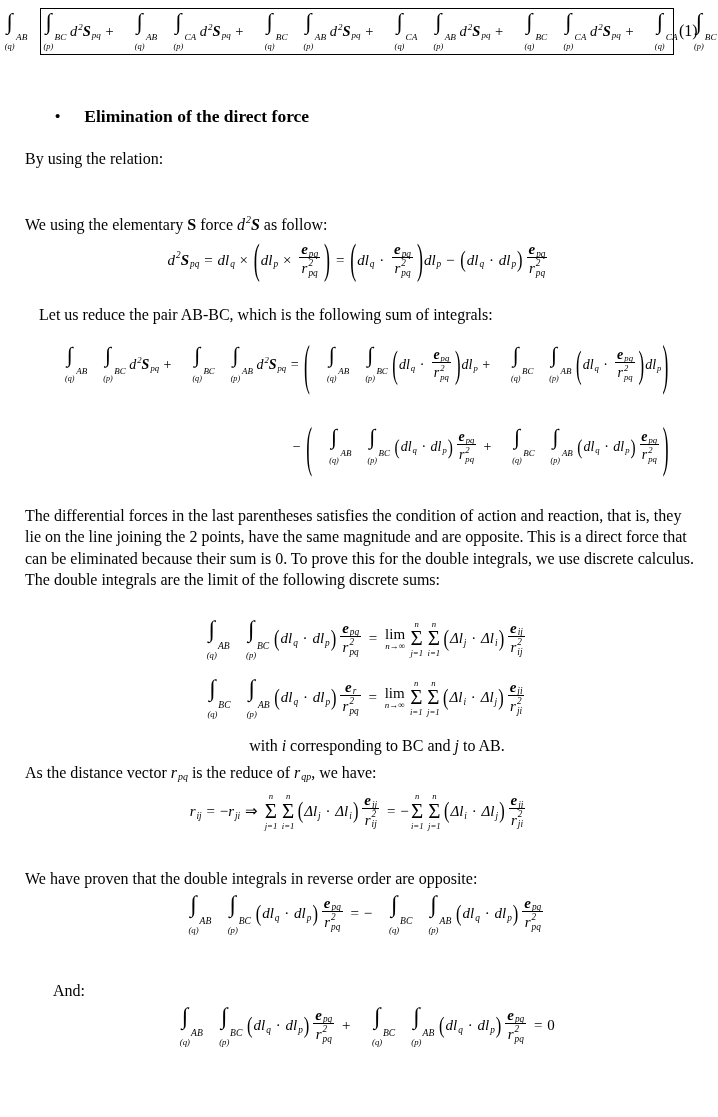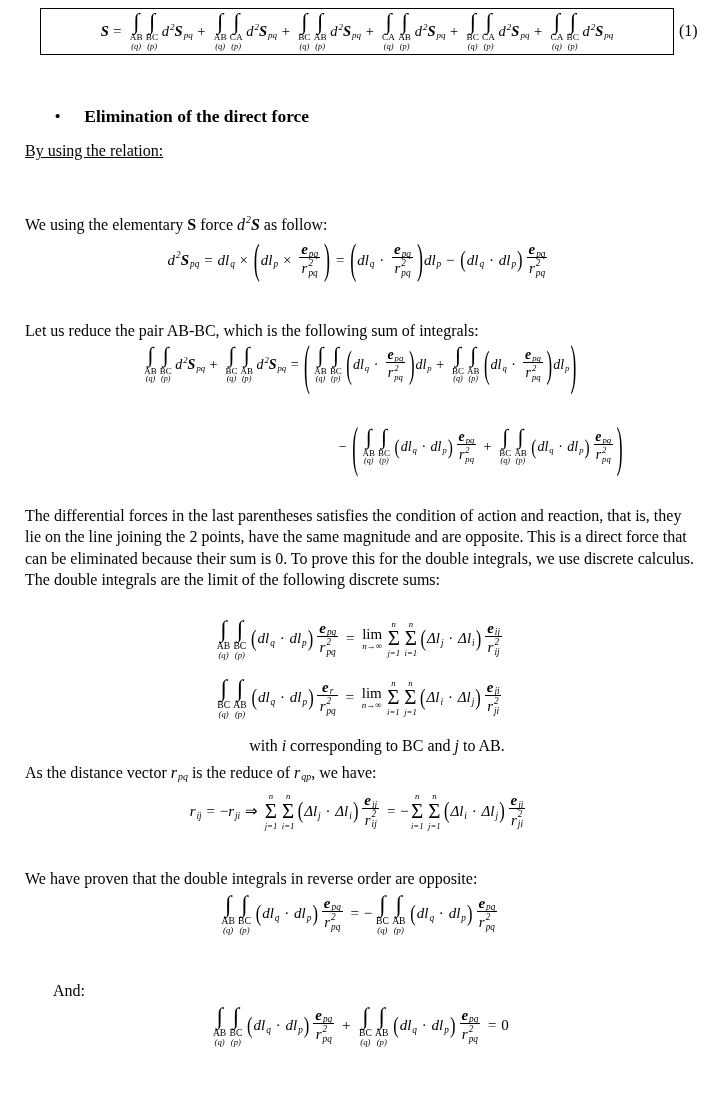--- a/index.html
+++ b/index.html
@@ -30,21 +30,21 @@
   .msup,.msub{display:block;}
 
   .mfrac{display:inline-flex;flex-direction:column;align-items:center;
          vertical-align:middle;margin:0 .18em;line-height:1;}
   .mnum,.mden{padding:0 .15em;display:inline-flex;align-items:center;}
   .mden{border-top:1px solid #000;padding-top:1px;}
 
   .mdint{display:inline-flex;gap:.22em;margin:0 .25em;align-items:center;}
   .mintcol{display:inline-flex;flex-direction:column;align-items:center;line-height:1;}
   .mint{font-size:1.55em;line-height:.9;}
-  .mintlab{font-size:.64em;margin-top:1px;}
+  .mintlab{font-size:.64em;font-style:italic;margin-top:1px;margin-left:24px;}
   .mintlab2{font-size:.58em;font-style:italic;}
 
   .msum{display:inline-flex;flex-direction:column;align-items:center;
         line-height:1;margin:0 .15em;}
   .msumtop,.msumbot{font-size:.58em;font-style:italic;line-height:1.1;}
   .msig{font-size:1.4em;line-height:.95;}
 
   .mlim{display:inline-flex;flex-direction:column;align-items:center;
         line-height:1;margin:0 .2em;}
   .mlimtop{font-size:1em;}
@@ -75,33 +75,33 @@
   <div class="eq1row">
     <div class="eq1box meq-inline"><span class="mbi">S</span><span class="mop">=</span><span class="mdint"><span class="mintcol"><span class="mint">∫</span><span class="mintlab">AB</span><span class="mintlab2">(q)</span></span><span class="mintcol"><span class="mint">∫</span><span class="mintlab">BC</span><span class="mintlab2">(p)</span></span></span><span class="mss"><span class="mbase"><span class="mi">d</span></span><span class="msscol suponly"><span class="msup">2</span></span></span><span class="mss"><span class="mbase"><span class="mbi">S</span></span><span class="msscol subonly"><span class="msub">pq</span></span></span><span class="mop">+</span><span class="mdint"><span class="mintcol"><span class="mint">∫</span><span class="mintlab">AB</span><span class="mintlab2">(q)</span></span><span class="mintcol"><span class="mint">∫</span><span class="mintlab">CA</span><span class="mintlab2">(p)</span></span></span><span class="mss"><span class="mbase"><span class="mi">d</span></span><span class="msscol suponly"><span class="msup">2</span></span></span><span class="mss"><span class="mbase"><span class="mbi">S</span></span><span class="msscol subonly"><span class="msub">pq</span></span></span><span class="mop">+</span><span class="mdint"><span class="mintcol"><span class="mint">∫</span><span class="mintlab">BC</span><span class="mintlab2">(q)</span></span><span class="mintcol"><span class="mint">∫</span><span class="mintlab">AB</span><span class="mintlab2">(p)</span></span></span><span class="mss"><span class="mbase"><span class="mi">d</span></span><span class="msscol suponly"><span class="msup">2</span></span></span><span class="mss"><span class="mbase"><span class="mbi">S</span></span><span class="msscol subonly"><span class="msub">pq</span></span></span><span class="mop">+</span><span class="mdint"><span class="mintcol"><span class="mint">∫</span><span class="mintlab">CA</span><span class="mintlab2">(q)</span></span><span class="mintcol"><span class="mint">∫</span><span class="mintlab">AB</span><span class="mintlab2">(p)</span></span></span><span class="mss"><span class="mbase"><span class="mi">d</span></span><span class="msscol suponly"><span class="msup">2</span></span></span><span class="mss"><span class="mbase"><span class="mbi">S</span></span><span class="msscol subonly"><span class="msub">pq</span></span></span><span class="mop">+</span><span class="mdint"><span class="mintcol"><span class="mint">∫</span><span class="mintlab">BC</span><span class="mintlab2">(q)</span></span><span class="mintcol"><span class="mint">∫</span><span class="mintlab">CA</span><span class="mintlab2">(p)</span></span></span><span class="mss"><span class="mbase"><span class="mi">d</span></span><span class="msscol suponly"><span class="msup">2</span></span></span><span class="mss"><span class="mbase"><span class="mbi">S</span></span><span class="msscol subonly"><span class="msub">pq</span></span></span><span class="mop">+</span><span class="mdint"><span class="mintcol"><span class="mint">∫</span><span class="mintlab">CA</span><span class="mintlab2">(q)</span></span><span class="mintcol"><span class="mint">∫</span><span class="mintlab">BC</span><span class="mintlab2">(p)</span></span></span><span class="mss"><span class="mbase"><span class="mi">d</span></span><span class="msscol suponly"><span class="msup">2</span></span></span><span class="mss"><span class="mbase"><span class="mbi">S</span></span><span class="msscol subonly"><span class="msub">pq</span></span></span></div>
     <span class="eq1num">(1)</span>
   </div>
 
   <div class="heading">
     <span class="bullet">•</span>
     <span>Elimination of the direct force</span>
   </div>
 
-  <div class="blk" style="top:140px;text-decoration:underline;">By using the relation:</div>
+  <div class="blk" style="top:148px;">By using the relation:</div>
 
 
   <div class="blk" style="top:214px;"><span class="mt">We using the elementary </span><span class="mb">S</span><span class="mt"> force </span><span class="mss">
         <span class="mbase"><span class="mi">d</span></span>
         <span class="msscol suponly">
           <span class="msup">2</span>
         </span>
       </span><span class="mbi">S</span><span class="mt"> as follow:</span></div>
 
   <div class="meq" style="top:242px;"><span class="mss"><span class="mbase"><span class="mi">d</span></span><span class="msscol suponly"><span class="msup">2</span></span></span><span class="mss"><span class="mbase"><span class="mbi">S</span></span><span class="msscol subonly"><span class="msub">pq</span></span></span><span class="mop">=</span><span class="mss"><span class="mbase"><span class="mi">dl</span></span><span class="msscol subonly"><span class="msub">q</span></span></span><span class="mop">×</span><span class="mpar"><span class="mparen s2">(</span><span class="mparin"><span class="mss"><span class="mbase"><span class="mi">dl</span></span><span class="msscol subonly"><span class="msub">p</span></span></span><span class="mop">×</span><span class="mfrac"><span class="mnum"><span class="mss"><span class="mbase"><span class="mbi">e</span></span><span class="msscol subonly"><span class="msub">pq</span></span></span></span><span class="mden"><span class="mss"><span class="mbase"><span class="mi">r</span></span><span class="msscol"><span class="msup">2</span><span class="msub">pq</span></span></span></span></span></span><span class="mparen s2">)</span></span><span class="mop">=</span><span class="mpar"><span class="mparen s2">(</span><span class="mparin"><span class="mss"><span class="mbase"><span class="mi">dl</span></span><span class="msscol subonly"><span class="msub">q</span></span></span><span class="mop">·</span><span class="mfrac"><span class="mnum"><span class="mss"><span class="mbase"><span class="mbi">e</span></span><span class="msscol subonly"><span class="msub">pq</span></span></span></span><span class="mden"><span class="mss"><span class="mbase"><span class="mi">r</span></span><span class="msscol"><span class="msup">2</span><span class="msub">pq</span></span></span></span></span></span><span class="mparen s2">)</span></span><span class="mss"><span class="mbase"><span class="mi">dl</span></span><span class="msscol subonly"><span class="msub">p</span></span></span><span class="mop">−</span><span class="mpar"><span class="mparen s1">(</span><span class="mparin"><span class="mss"><span class="mbase"><span class="mi">dl</span></span><span class="msscol subonly"><span class="msub">q</span></span></span><span class="mop">·</span><span class="mss"><span class="mbase"><span class="mi">dl</span></span><span class="msscol subonly"><span class="msub">p</span></span></span></span><span class="mparen s1">)</span></span><span class="mfrac"><span class="mnum"><span class="mss"><span class="mbase"><span class="mbi">e</span></span><span class="msscol subonly"><span class="msub">pq</span></span></span></span><span class="mden"><span class="mss"><span class="mbase"><span class="mi">r</span></span><span class="msscol"><span class="msup">2</span><span class="msub">pq</span></span></span></span></span></div>
 
-  <div class="blk" style="top:320px;">Let us reduce the pair AB-BC, which is the following sum of integrals:</div>
+  <div class="blk" style="top:304px;margin-left:14px;">Let us reduce the pair AB-BC, which is the following sum of integrals:</div>
 
   <div class="meq" style="top:346px;font-size:14px;"><span class="mdint"><span class="mintcol"><span class="mint">∫</span><span class="mintlab">AB</span><span class="mintlab2">(q)</span></span><span class="mintcol"><span class="mint">∫</span><span class="mintlab">BC</span><span class="mintlab2">(p)</span></span></span><span class="mss"><span class="mbase"><span class="mi">d</span></span><span class="msscol suponly"><span class="msup">2</span></span></span><span class="mss"><span class="mbase"><span class="mbi">S</span></span><span class="msscol subonly"><span class="msub">pq</span></span></span><span class="mop">+</span><span class="mdint"><span class="mintcol"><span class="mint">∫</span><span class="mintlab">BC</span><span class="mintlab2">(q)</span></span><span class="mintcol"><span class="mint">∫</span><span class="mintlab">AB</span><span class="mintlab2">(p)</span></span></span><span class="mss"><span class="mbase"><span class="mi">d</span></span><span class="msscol suponly"><span class="msup">2</span></span></span><span class="mss"><span class="mbase"><span class="mbi">S</span></span><span class="msscol subonly"><span class="msub">pq</span></span></span><span class="mop">=</span><span class="mpar"><span class="mparen s3">(</span><span class="mparin"><span class="mdint"><span class="mintcol"><span class="mint">∫</span><span class="mintlab">AB</span><span class="mintlab2">(q)</span></span><span class="mintcol"><span class="mint">∫</span><span class="mintlab">BC</span><span class="mintlab2">(p)</span></span></span><span class="mpar"><span class="mparen s2">(</span><span class="mparin"><span class="mss"><span class="mbase"><span class="mi">dl</span></span><span class="msscol subonly"><span class="msub">q</span></span></span><span class="mop">·</span><span class="mfrac"><span class="mnum"><span class="mss"><span class="mbase"><span class="mbi">e</span></span><span class="msscol subonly"><span class="msub">pq</span></span></span></span><span class="mden"><span class="mss"><span class="mbase"><span class="mi">r</span></span><span class="msscol"><span class="msup">2</span><span class="msub">pq</span></span></span></span></span></span><span class="mparen s2">)</span></span><span class="mss"><span class="mbase"><span class="mi">dl</span></span><span class="msscol subonly"><span class="msub">p</span></span></span><span class="mop">+</span><span class="mdint"><span class="mintcol"><span class="mint">∫</span><span class="mintlab">BC</span><span class="mintlab2">(q)</span></span><span class="mintcol"><span class="mint">∫</span><span class="mintlab">AB</span><span class="mintlab2">(p)</span></span></span><span class="mpar"><span class="mparen s2">(</span><span class="mparin"><span class="mss"><span class="mbase"><span class="mi">dl</span></span><span class="msscol subonly"><span class="msub">q</span></span></span><span class="mop">·</span><span class="mfrac"><span class="mnum"><span class="mss"><span class="mbase"><span class="mbi">e</span></span><span class="msscol subonly"><span class="msub">pq</span></span></span></span><span class="mden"><span class="mss"><span class="mbase"><span class="mi">r</span></span><span class="msscol"><span class="msup">2</span><span class="msub">pq</span></span></span></span></span></span><span class="mparen s2">)</span></span><span class="mss"><span class="mbase"><span class="mi">dl</span></span><span class="msscol subonly"><span class="msub">p</span></span></span></span><span class="mparen s3">)</span></span></div>
 
   <div class="meq" style="top:428px;font-size:14px;padding-left:240px;box-sizing:border-box;"><span class="mop">−</span><span class="mpar"><span class="mparen s3">(</span><span class="mparin"><span class="mdint"><span class="mintcol"><span class="mint">∫</span><span class="mintlab">AB</span><span class="mintlab2">(q)</span></span><span class="mintcol"><span class="mint">∫</span><span class="mintlab">BC</span><span class="mintlab2">(p)</span></span></span><span class="mpar"><span class="mparen s1">(</span><span class="mparin"><span class="mss"><span class="mbase"><span class="mi">dl</span></span><span class="msscol subonly"><span class="msub">q</span></span></span><span class="mop">·</span><span class="mss"><span class="mbase"><span class="mi">dl</span></span><span class="msscol subonly"><span class="msub">p</span></span></span></span><span class="mparen s1">)</span></span><span class="mfrac"><span class="mnum"><span class="mss"><span class="mbase"><span class="mbi">e</span></span><span class="msscol subonly"><span class="msub">pq</span></span></span></span><span class="mden"><span class="mss"><span class="mbase"><span class="mi">r</span></span><span class="msscol"><span class="msup">2</span><span class="msub">pq</span></span></span></span></span><span class="mop">+</span><span class="mdint"><span class="mintcol"><span class="mint">∫</span><span class="mintlab">BC</span><span class="mintlab2">(q)</span></span><span class="mintcol"><span class="mint">∫</span><span class="mintlab">AB</span><span class="mintlab2">(p)</span></span></span><span class="mpar"><span class="mparen s1">(</span><span class="mparin"><span class="mss"><span class="mbase"><span class="mi">dl</span></span><span class="msscol subonly"><span class="msub">q</span></span></span><span class="mop">·</span><span class="mss"><span class="mbase"><span class="mi">dl</span></span><span class="msscol subonly"><span class="msub">p</span></span></span></span><span class="mparen s1">)</span></span><span class="mfrac"><span class="mnum"><span class="mss"><span class="mbase"><span class="mbi">e</span></span><span class="msscol subonly"><span class="msub">pq</span></span></span></span><span class="mden"><span class="mss"><span class="mbase"><span class="mi">r</span></span><span class="msscol"><span class="msup">2</span><span class="msub">pq</span></span></span></span></span></span><span class="mparen s3">)</span></span></div>
 
   <div class="blk" style="top:505px;">The differential forces in the last parentheses satisfies the condition of action and reaction, that is, they lie on the line joining the 2 points, have the same magnitude and are opposite. This is a direct force that can be eliminated because their sum is 0. To prove this for the double integrals, we use discrete calculus. The double integrals are the limit of the following discrete sums:</div>
 
   <div class="meq" style="top:619px;"><span class="mdint"><span class="mintcol"><span class="mint">∫</span><span class="mintlab">AB</span><span class="mintlab2">(q)</span></span><span class="mintcol"><span class="mint">∫</span><span class="mintlab">BC</span><span class="mintlab2">(p)</span></span></span><span class="mpar"><span class="mparen s1">(</span><span class="mparin"><span class="mss"><span class="mbase"><span class="mi">dl</span></span><span class="msscol subonly"><span class="msub">q</span></span></span><span class="mop">·</span><span class="mss"><span class="mbase"><span class="mi">dl</span></span><span class="msscol subonly"><span class="msub">p</span></span></span></span><span class="mparen s1">)</span></span><span class="mfrac"><span class="mnum"><span class="mss"><span class="mbase"><span class="mbi">e</span></span><span class="msscol subonly"><span class="msub">pq</span></span></span></span><span class="mden"><span class="mss"><span class="mbase"><span class="mi">r</span></span><span class="msscol"><span class="msup">2</span><span class="msub">pq</span></span></span></span></span><span class="mop">=</span><span class="mlim"><span class="mlimtop">lim</span><span class="mlimbot">n→∞</span></span><span class="msum"><span class="msumtop">n</span><span class="msig">Σ</span><span class="msumbot">j=1</span></span><span class="msum"><span class="msumtop">n</span><span class="msig">Σ</span><span class="msumbot">i=1</span></span><span class="mpar"><span class="mparen s1">(</span><span class="mparin"><span class="mss"><span class="mbase"><span class="mi">Δl</span></span><span class="msscol subonly"><span class="msub">j</span></span></span><span class="mop">·</span><span class="mss"><span class="mbase"><span class="mi">Δl</span></span><span class="msscol subonly"><span class="msub">i</span></span></span></span><span class="mparen s1">)</span></span><span class="mfrac"><span class="mnum"><span class="mss"><span class="mbase"><span class="mbi">e</span></span><span class="msscol subonly"><span class="msub">ij</span></span></span></span><span class="mden"><span class="mss"><span class="mbase"><span class="mi">r</span></span><span class="msscol"><span class="msup">2</span><span class="msub">ij</span></span></span></span></span></div>
 
   <div class="meq" style="top:678px;"><span class="mdint"><span class="mintcol"><span class="mint">∫</span><span class="mintlab">BC</span><span class="mintlab2">(q)</span></span><span class="mintcol"><span class="mint">∫</span><span class="mintlab">AB</span><span class="mintlab2">(p)</span></span></span><span class="mpar"><span class="mparen s1">(</span><span class="mparin"><span class="mss"><span class="mbase"><span class="mi">dl</span></span><span class="msscol subonly"><span class="msub">q</span></span></span><span class="mop">·</span><span class="mss"><span class="mbase"><span class="mi">dl</span></span><span class="msscol subonly"><span class="msub">p</span></span></span></span><span class="mparen s1">)</span></span><span class="mfrac"><span class="mnum"><span class="mss"><span class="mbase"><span class="mbi">e</span></span><span class="msscol subonly"><span class="msub">r</span></span></span></span><span class="mden"><span class="mss"><span class="mbase"><span class="mi">r</span></span><span class="msscol"><span class="msup">2</span><span class="msub">pq</span></span></span></span></span><span class="mop">=</span><span class="mlim"><span class="mlimtop">lim</span><span class="mlimbot">n→∞</span></span><span class="msum"><span class="msumtop">n</span><span class="msig">Σ</span><span class="msumbot">i=1</span></span><span class="msum"><span class="msumtop">n</span><span class="msig">Σ</span><span class="msumbot">j=1</span></span><span class="mpar"><span class="mparen s1">(</span><span class="mparin"><span class="mss"><span class="mbase"><span class="mi">Δl</span></span><span class="msscol subonly"><span class="msub">i</span></span></span><span class="mop">·</span><span class="mss"><span class="mbase"><span class="mi">Δl</span></span><span class="msscol subonly"><span class="msub">j</span></span></span></span><span class="mparen s1">)</span></span><span class="mfrac"><span class="mnum"><span class="mss"><span class="mbase"><span class="mbi">e</span></span><span class="msscol subonly"><span class="msub">ji</span></span></span></span><span class="mden"><span class="mss"><span class="mbase"><span class="mi">r</span></span><span class="msscol"><span class="msup">2</span><span class="msub">ji</span></span></span></span></span></div>

